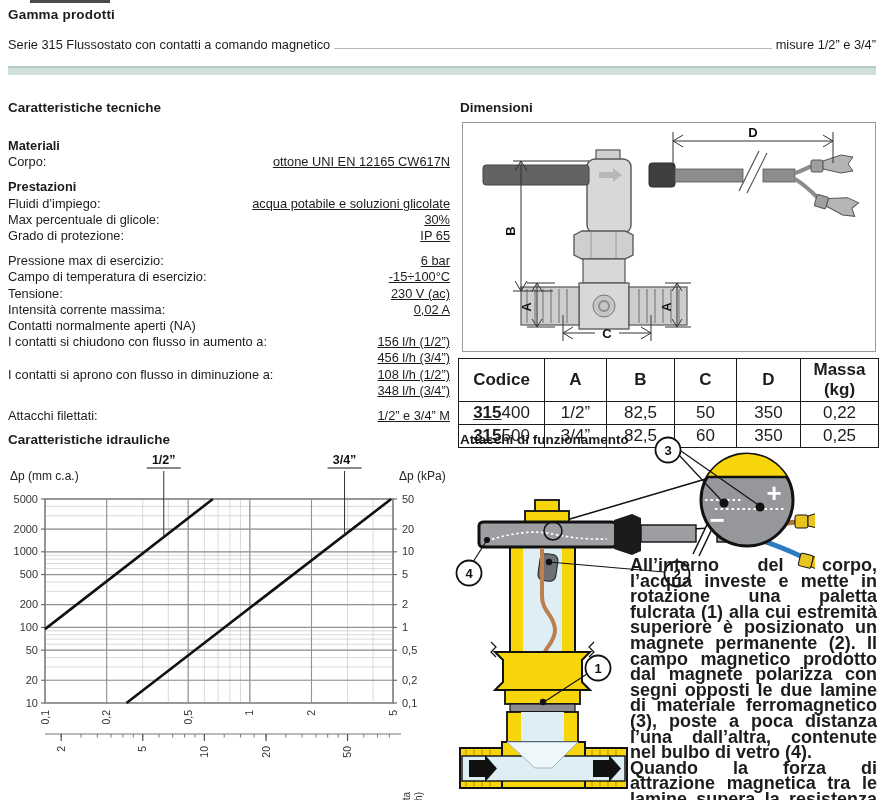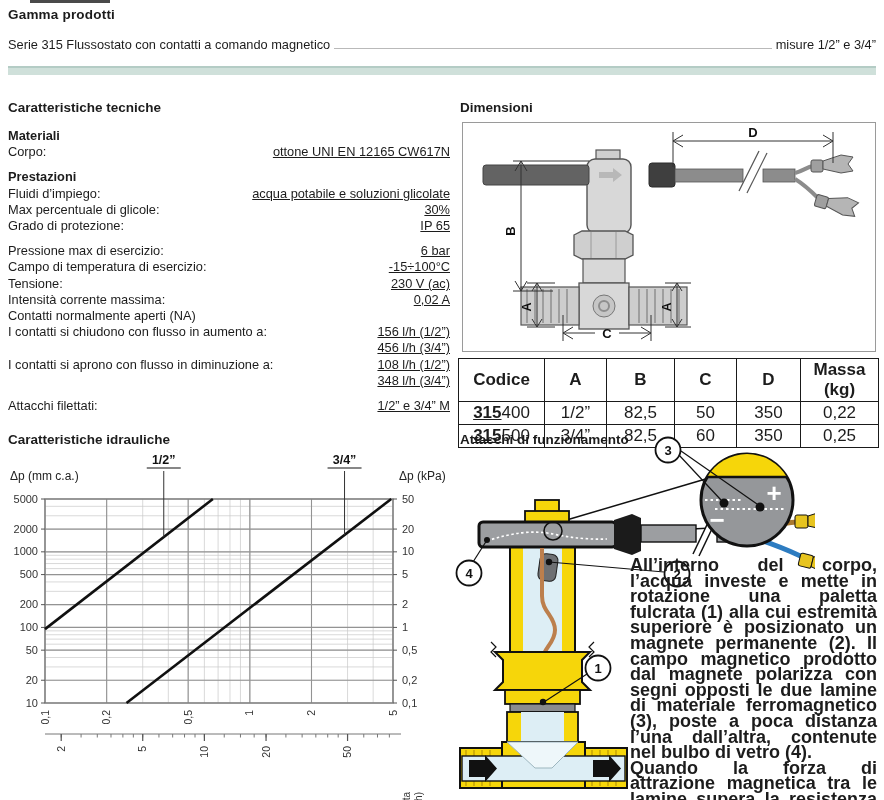--- a/index.html
+++ b/index.html
@@ -7,21 +7,21 @@
        font-family:"Liberation Sans",sans-serif;color:#1c1c1c;
        -webkit-font-smoothing:antialiased;}
   .abs{position:absolute;}
   .h-main{font-size:13.5px;font-weight:bold;letter-spacing:.2px;text-align:center;}
   .h-sec{font-size:13.5px;font-weight:bold;}
   .artifact{background:#4a4a4a;}
   .subrow{display:flex;align-items:flex-end;width:868px;font-size:12.8px;text-align:right;}
   .subrow .leader{flex:1;border-bottom:1px solid #b9b9b9;margin:0 4px 3px 4px;height:1px;}
   .tealbar{width:868px;height:9px;background:linear-gradient(#b4ccc5 0,#b4ccc5 2px,#cfe0da 2px,#cfe0da 100%);}
   
-  .specs{width:442px;font-size:12.8px;line-height:16.2px;}
+  .specs{width:442px;font-size:12.8px;line-height:16.2px;margin-top:10px;}
   .spec-group{margin-top:9px;}
   .spec-group:first-child{margin-top:0;}
   .spec-head{font-weight:bold;}
   .spec-row{display:flex;}
   .spec-row .lab{white-space:nowrap;}
   .spec-row .val{flex:1;text-align:right;white-space:nowrap;text-decoration:underline;}
   
   .dim-box{width:412px;height:228px;border:1px solid #9a9a9a;background:#fff;}
   
   table.dims{border-collapse:collapse;width:420px;font-size:17px;table-layout:fixed;}

